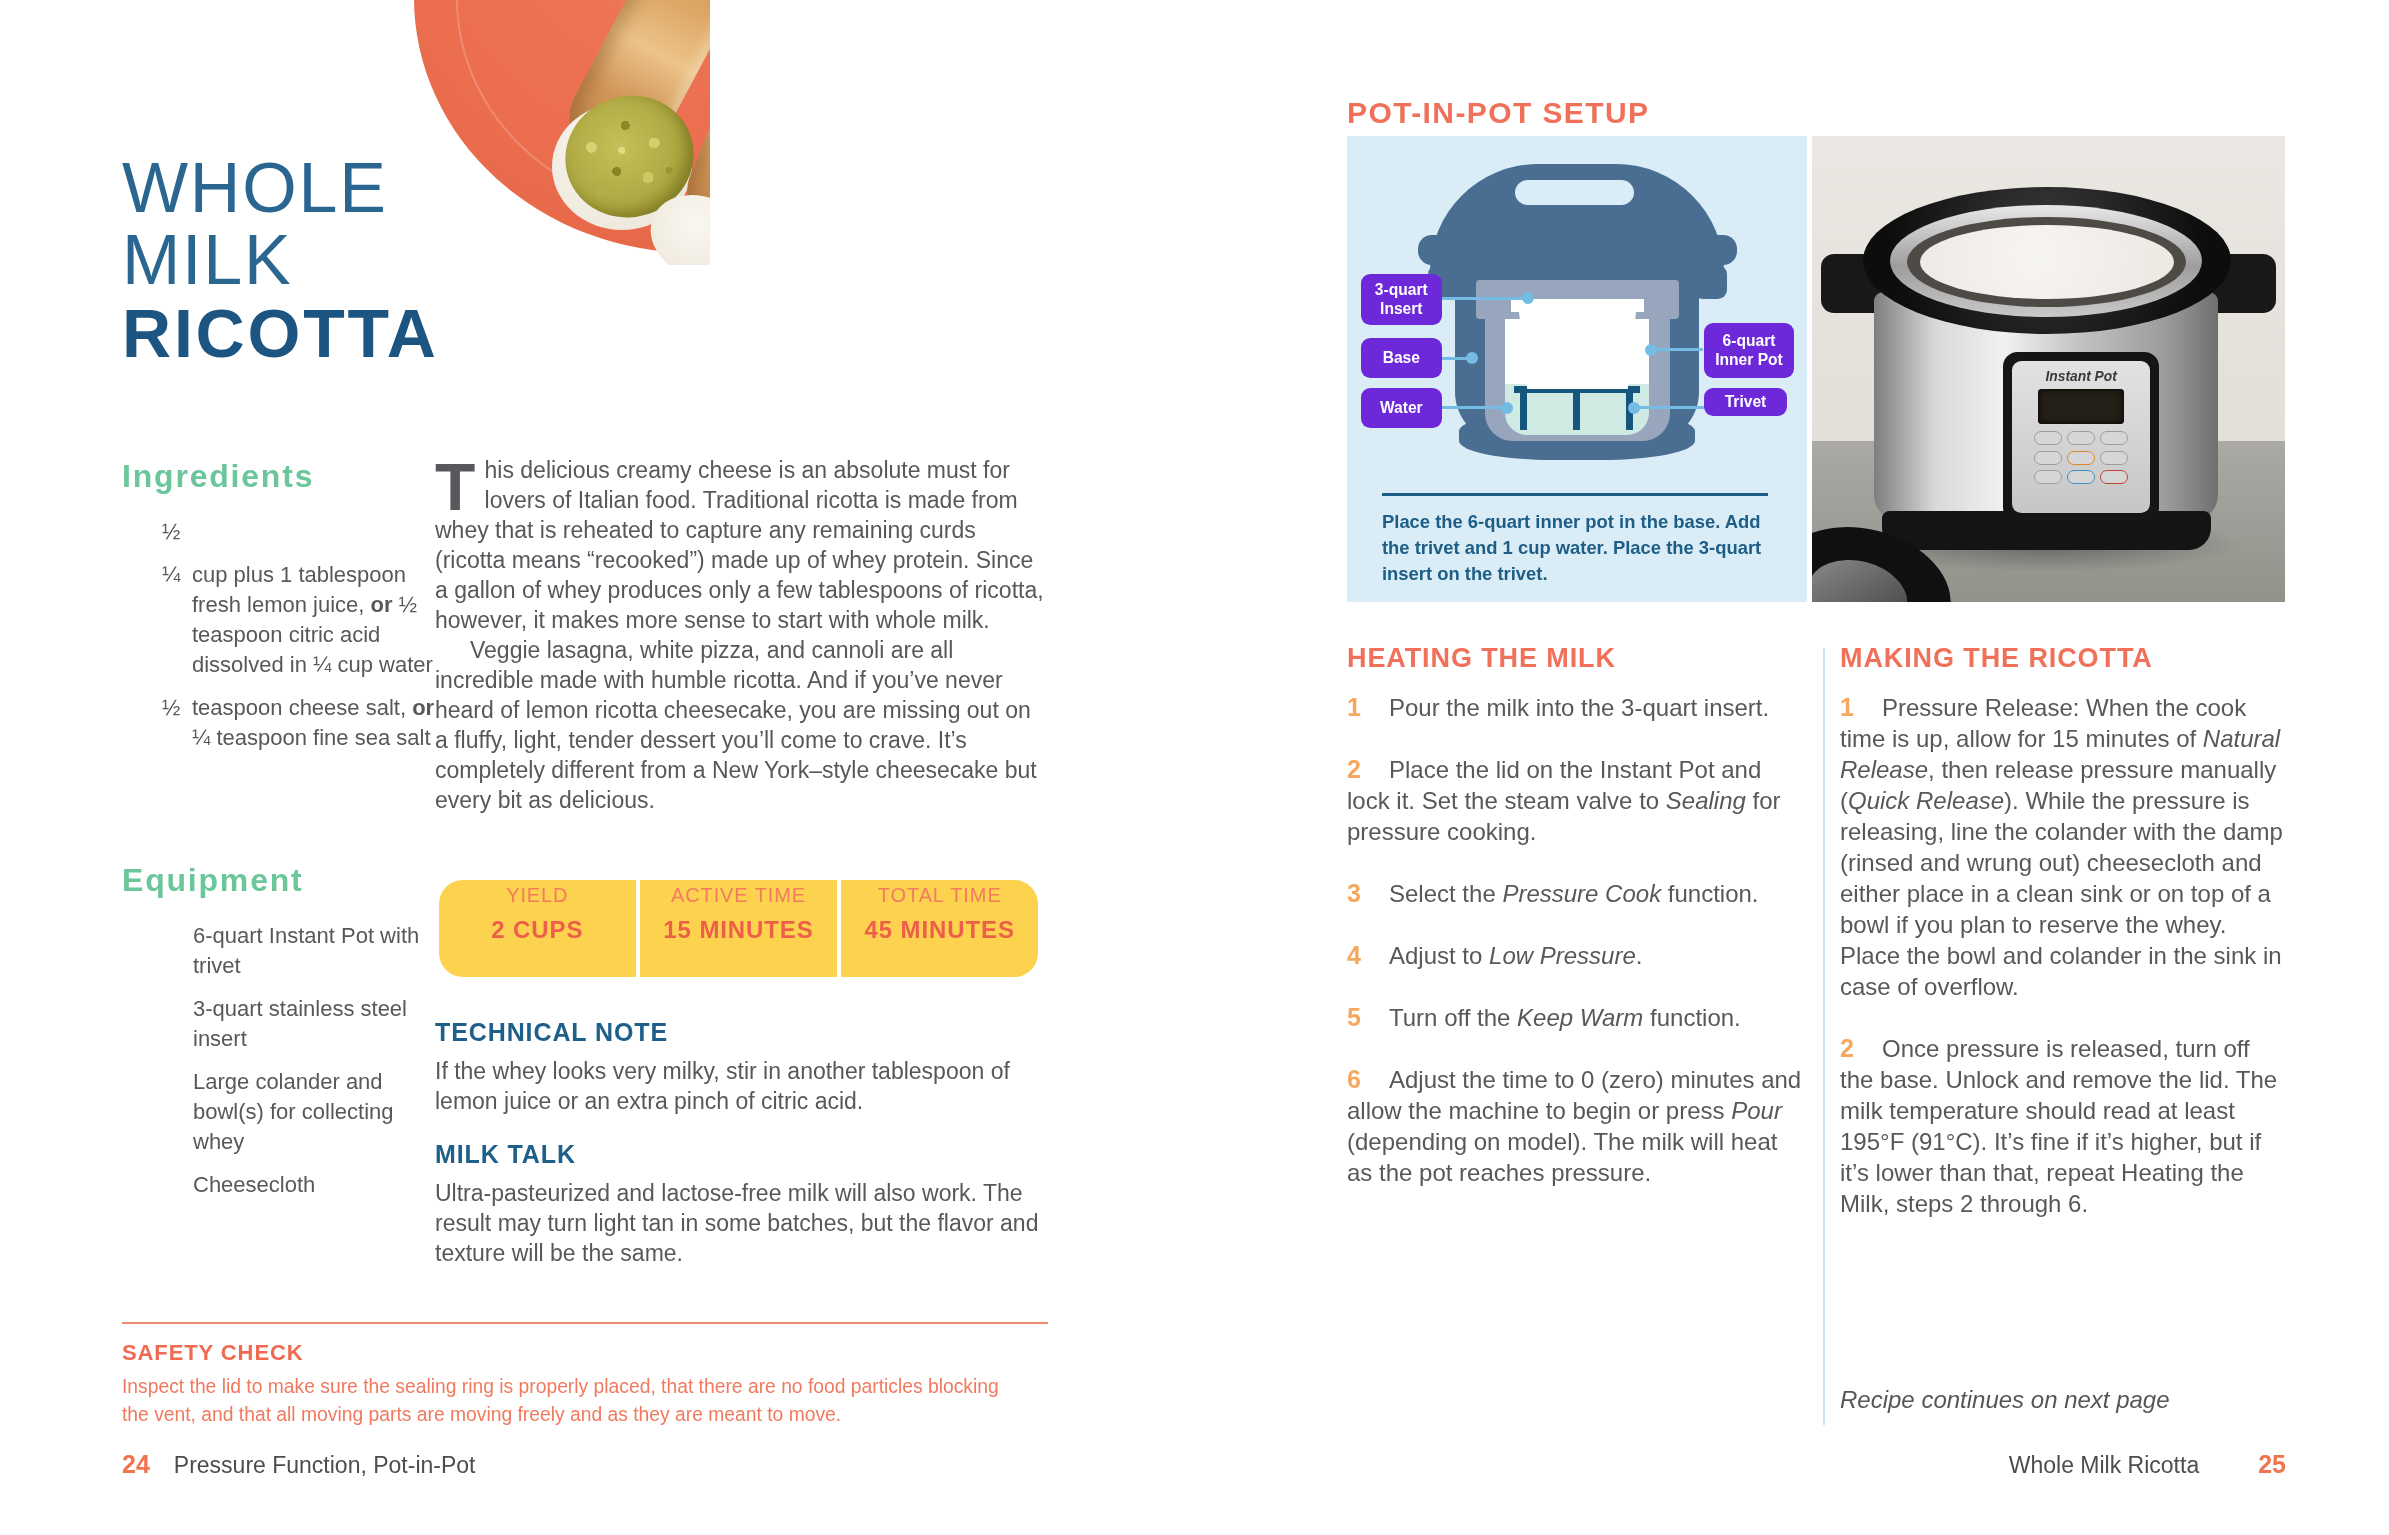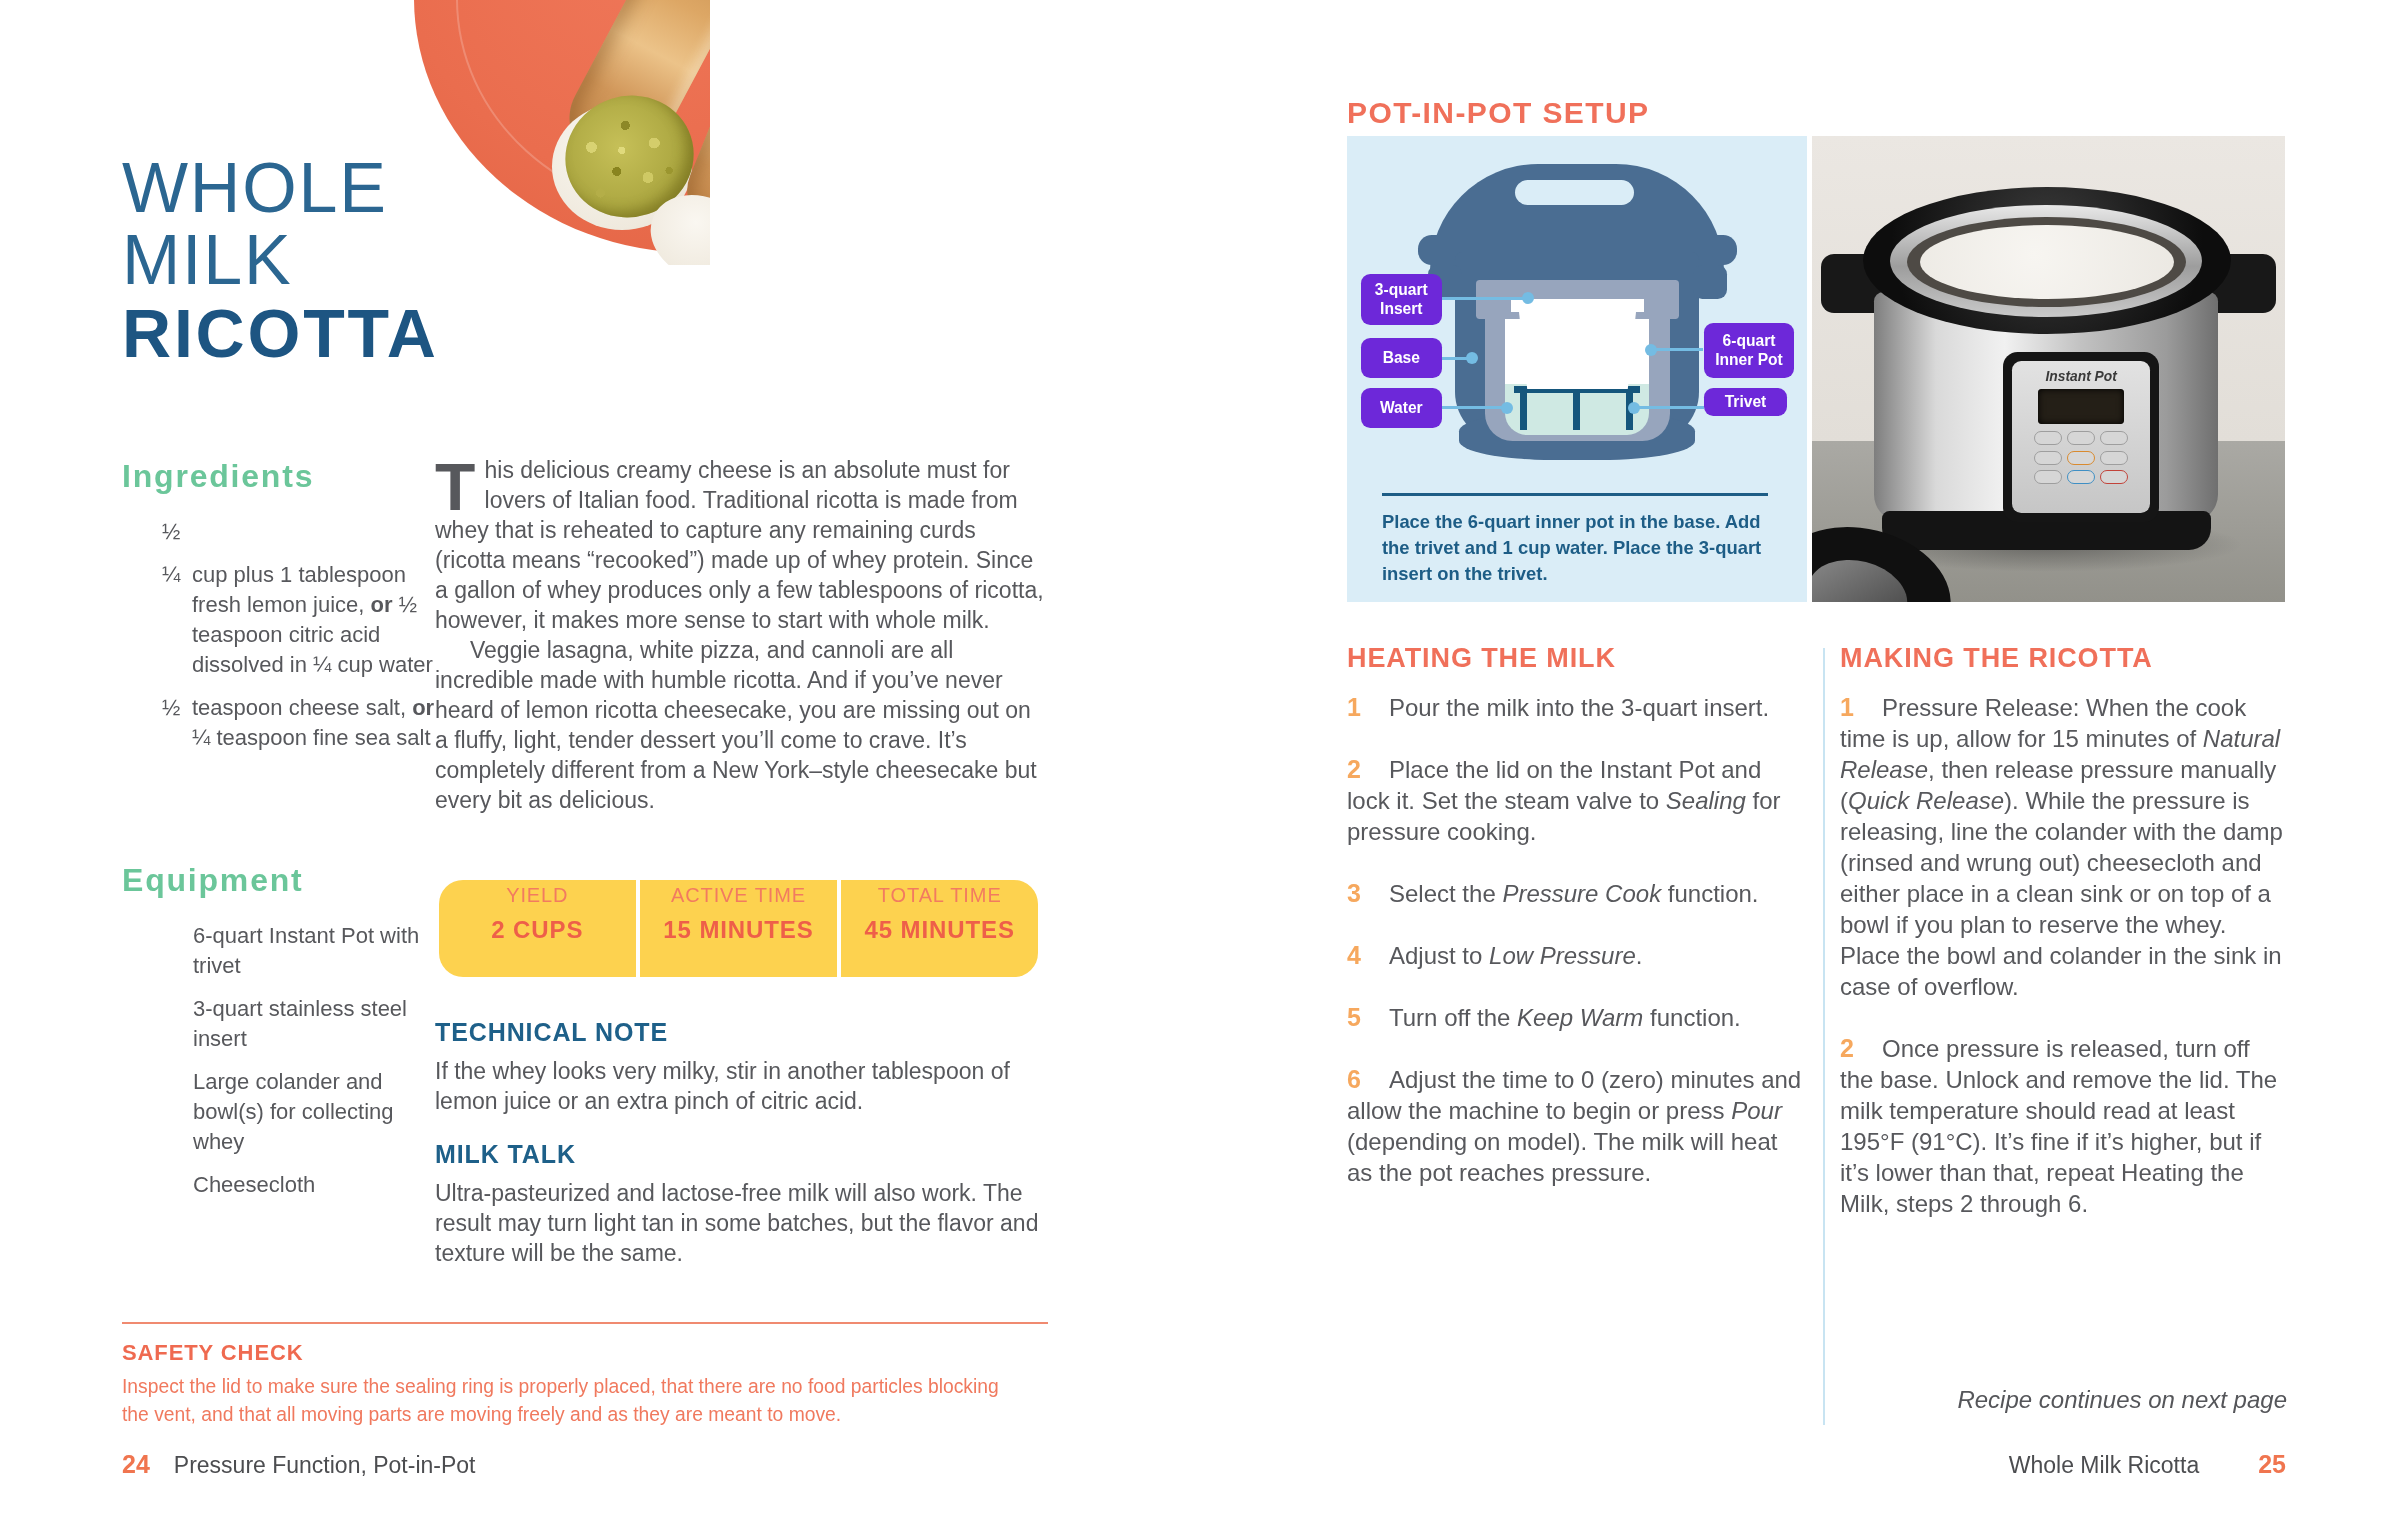--- a/index.html
+++ b/index.html
@@ -136,21 +136,21 @@
   .pp-lid-corner { left:-39px; top:393px; width:179px; height:124px; background:#101010; border-radius:50%; transform:rotate(14deg); }
   .pp-lid-inner { left:-5.5px; top:425px; width:101px; height:70px; background:linear-gradient(135deg,#8b8b8b,#3d3d3d); border-radius:50%; transform:rotate(14deg); }
 
   .col-heading { font-size:27px; font-weight:800; color:#f0705a; letter-spacing:0.9px; }
   .steps { margin-top:18.4px; }
   .step { color:#57585c; font-size:24px; line-height:31px; margin-bottom:31px; overflow:visible; }
   .step .num { float:left; width:42px; font-size:25px; font-weight:800; color:#f6a85e; }
   .heating { left:1347px; top:643px; width:460px; }
   .making { left:1840px; top:643px; width:447px; }
   .divider-v { left:1823px; top:648px; width:1.8px; height:777px; background:#c8e4f2; }
-  .continues { left:1840px; top:1386px; width:447px; text-align:right; font-style:italic; font-size:24px; color:#55565a; }
+  .continues { left:1840px; top:1386px; width:447px; font-style:italic; font-size:24px; color:#55565a; }
 </style>
 </head>
 <body>
 
 <div class="spread">
 
   <div class="abs photo-cannoli">
     <div class="plate"></div>
     <div class="plate-ring"></div>
     <div class="cannolo cannolo1"></div>

